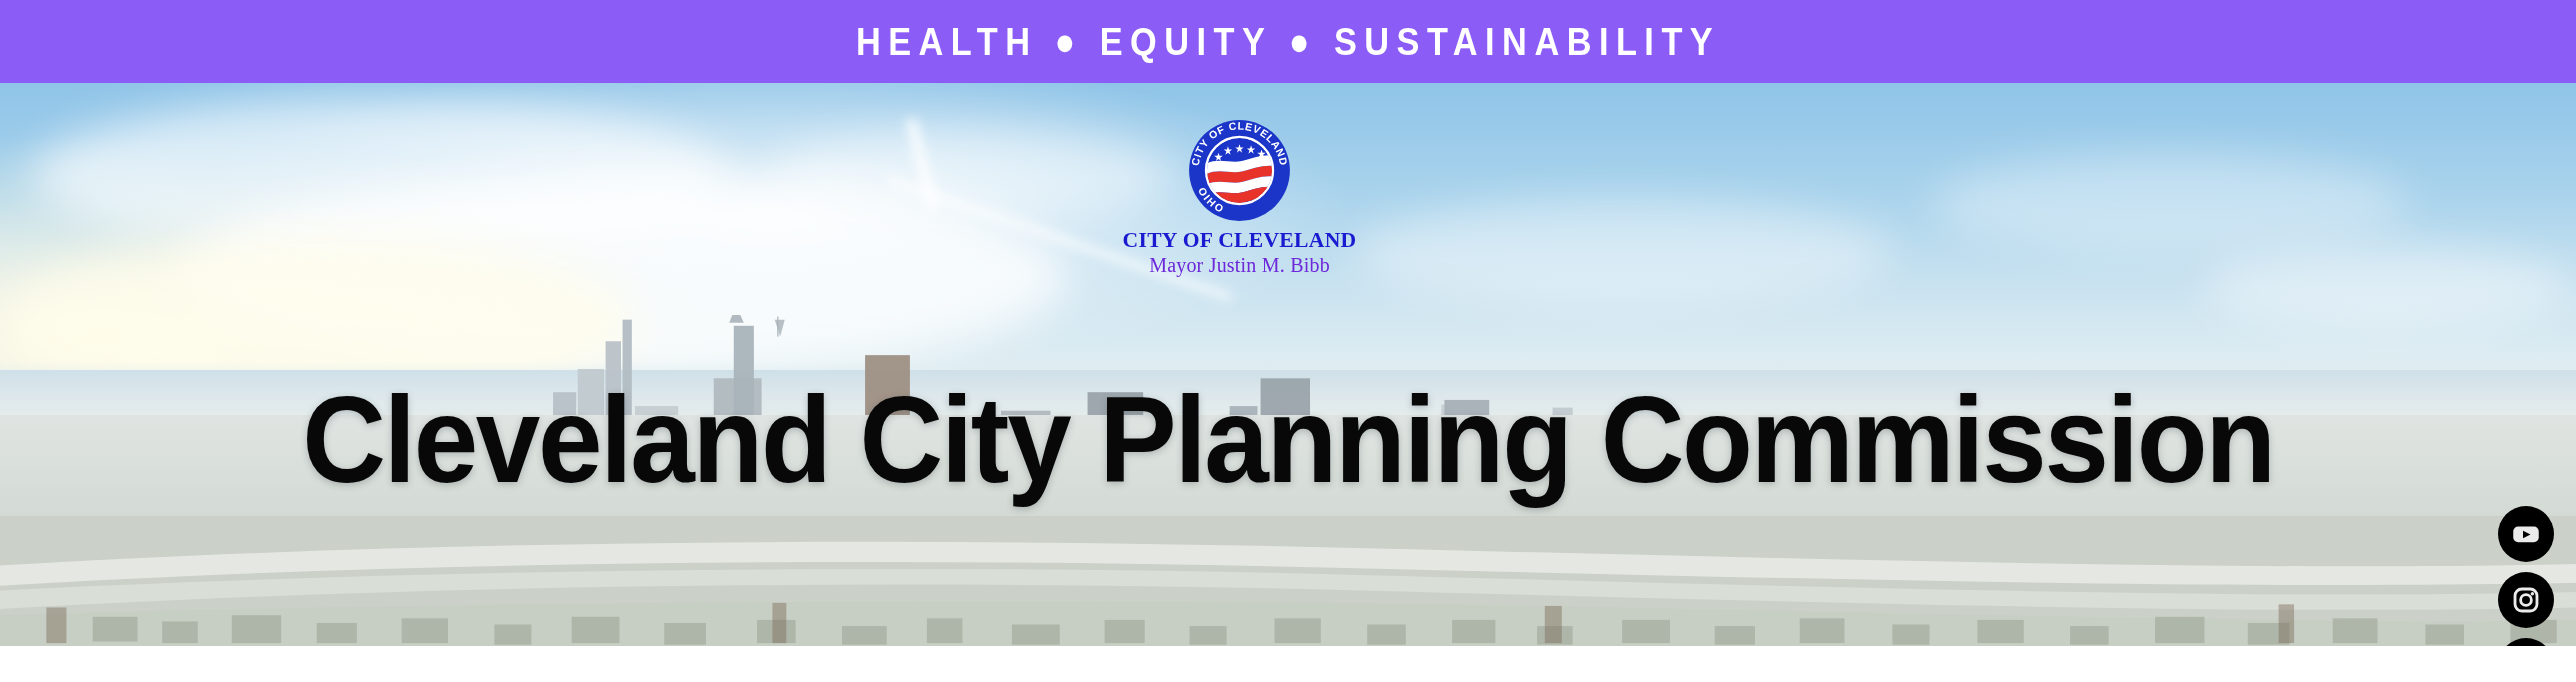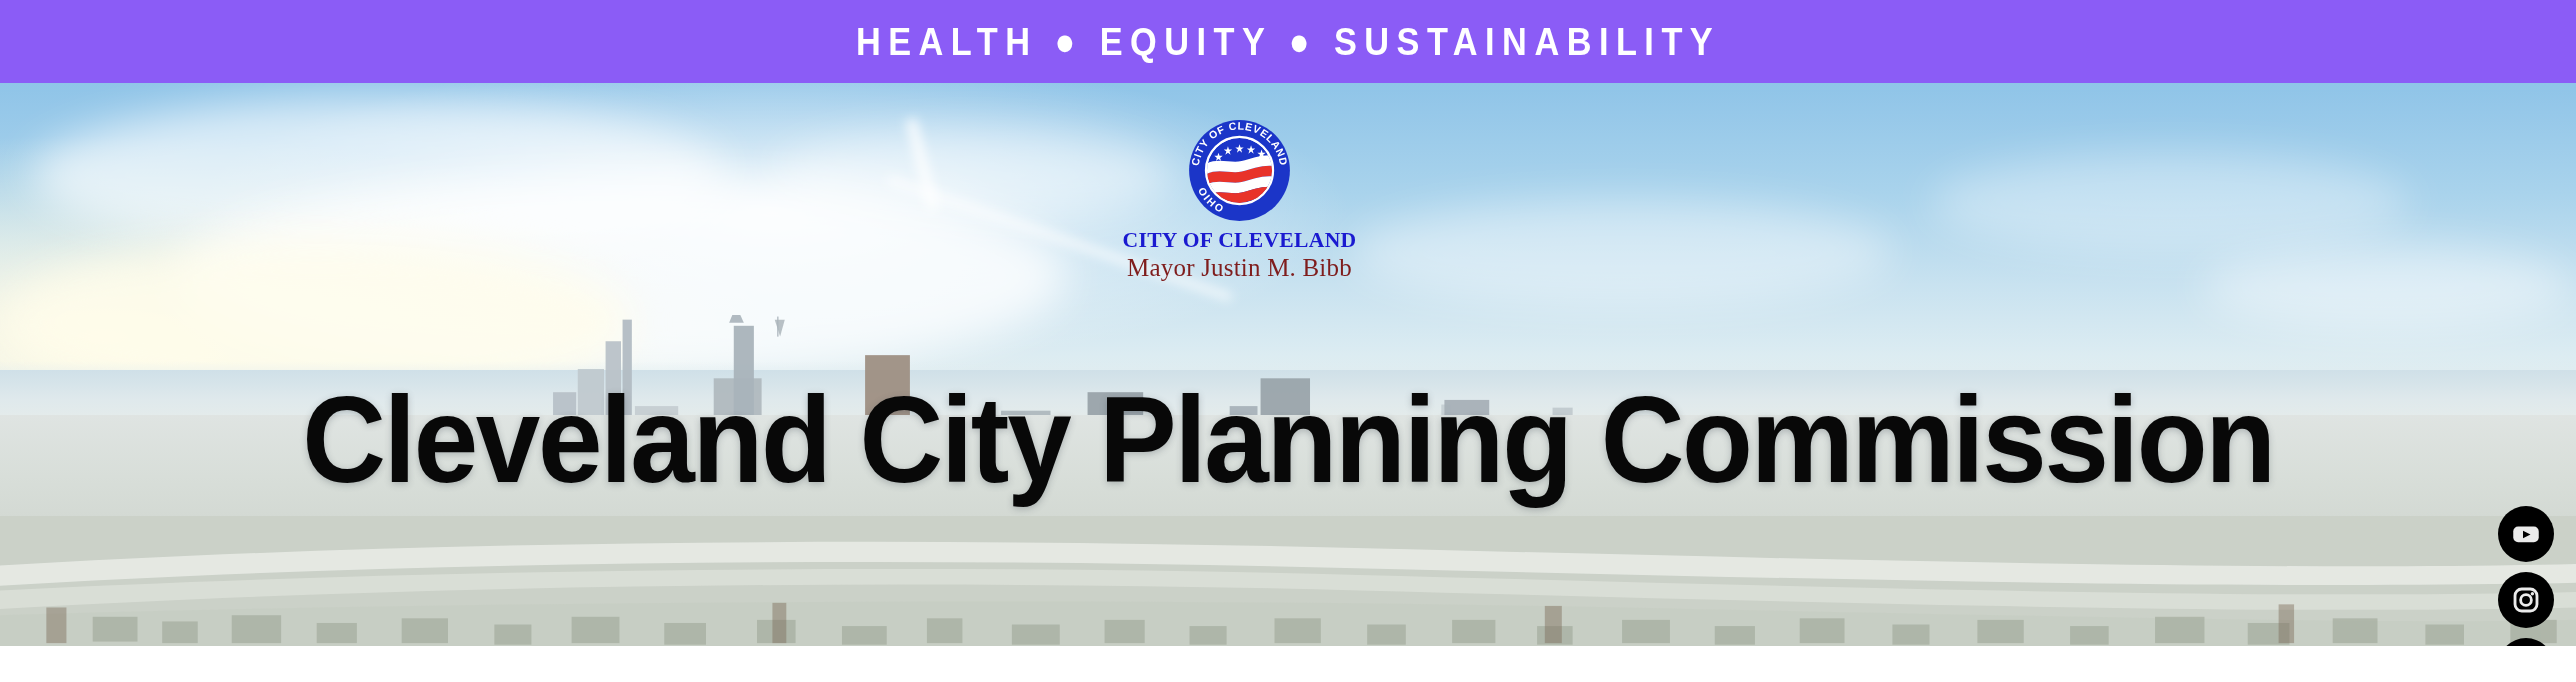--- a/index.html
+++ b/index.html
@@ -136,24 +136,24 @@
     color: #1a1ad0;
     font-family: "Liberation Serif", serif;
     font-weight: 700;
     font-size: 21.6px;
     letter-spacing: 0.3px;
     line-height: 1.05;
     white-space: nowrap;
   }
   #mayor-name {
     margin-top: 3.1px;
-    color: #7f1d1d;
+    color: #6d28d9;
     font-family: "Liberation Serif", serif;
     font-weight: 400;
-    font-size: 25px;
+    font-size: 20px;
     letter-spacing: 0.2px;
     line-height: 1.05;
     white-space: nowrap;
   }
 
   
   #main-title {
     position: absolute;
     left: 0;
     top: 295px;

